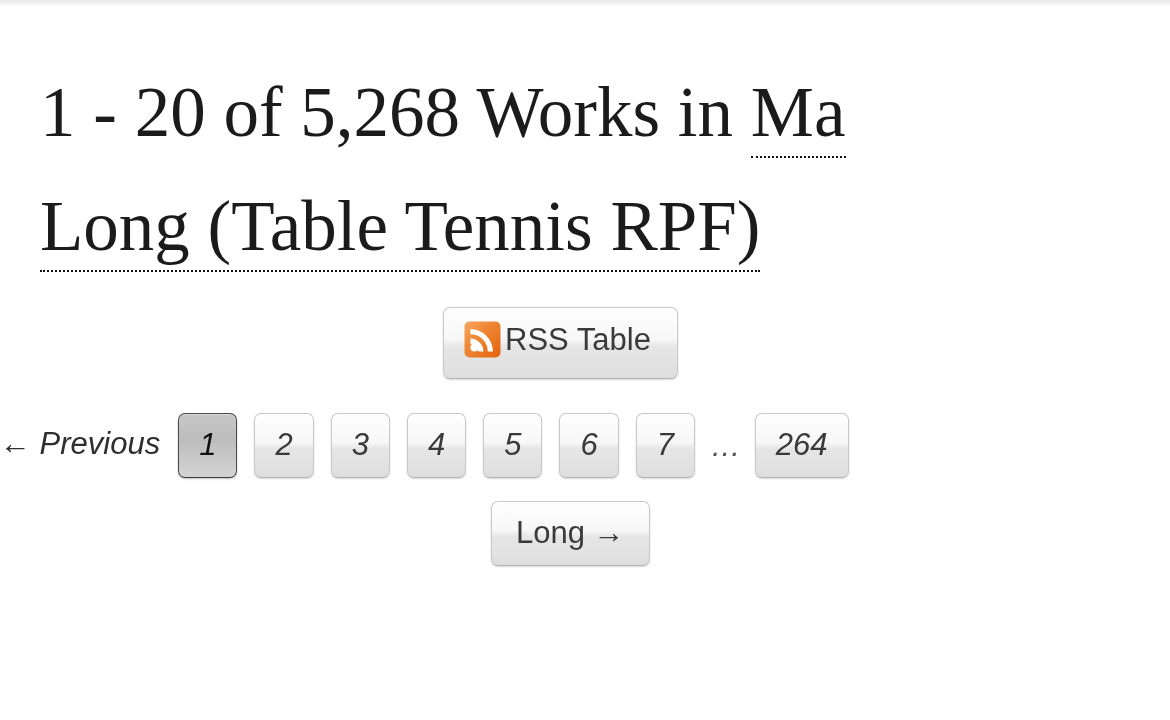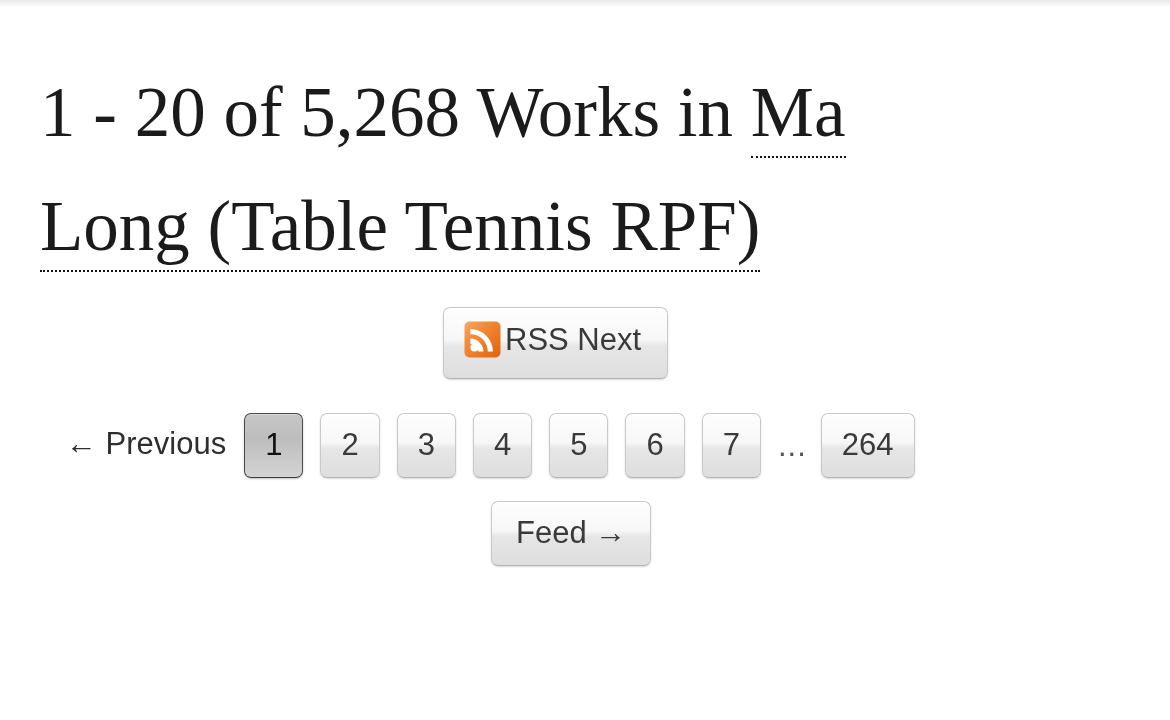--- a/index.html
+++ b/index.html
@@ -107,23 +107,23 @@
     height: 37px;
     display: inline-block;
     vertical-align: middle;
     flex: 0 0 auto;
   }
   .rss-label { font-size: 31px; color: #3a3a3a; }
 
   
   .pagination {
     margin: 34px 0 0 0;
-    padding-left: 66px;
     white-space: nowrap;
     font-size: 0;
+    font-style: italic;
   }
   .pagination .prev-text {
     font-family: "Liberation Sans", sans-serif;
     font-size: 31px;
     color: #2e2e2e;
     vertical-align: middle;
     margin-right: 18px;
     display: inline-block;
     padding-bottom: 4px;
   }
@@ -173,26 +173,26 @@
                 <stop offset="35%" stop-color="#f08b3a"></stop>
                 <stop offset="100%" stop-color="#e2620a"></stop>
               </linearGradient>
             </defs>
             <rect x="0.5" y="0.5" width="36" height="36" rx="5" ry="5" fill="url(#rssgrad)"></rect>
             <circle cx="10.5" cy="26.5" r="4.1" fill="#ffffff"></circle>
             <path d="M6.4 17.6 a13.0 13.0 0 0 1 13.0 13.0 h-5.1 a7.9 7.9 0 0 0 -7.9 -7.9 z" fill="#ffffff"></path>
             <path d="M6.4 8.1 a22.5 22.5 0 0 1 22.5 22.5 h-5.1 a17.4 17.4 0 0 0 -17.4 -17.4 z" fill="#ffffff"></path>
           </svg>
         </span>
-        <span class="rss-label">RSS Next</span>
+        <span class="rss-label">RSS Table</span>
       </span>
     </a>
   </div>
 
   <div class="pagination">
     <span class="prev-text">← Previous</span><a class="btn page selected" href="#">1</a><a class="btn page" href="#">2</a><a class="btn page" href="#">3</a><a class="btn page" href="#">4</a><a class="btn page" href="#">5</a><a class="btn page" href="#">6</a><a class="btn page" href="#">7</a><span class="gap">...</span><a class="btn page" href="#">264</a>
   </div>
 
   <div class="nextrow">
-    <a class="btn next-btn" href="#">Feed →</a>
+    <a class="btn next-btn" href="#">Long →</a>
   </div>
 
 </div>
 
 </body></html>

